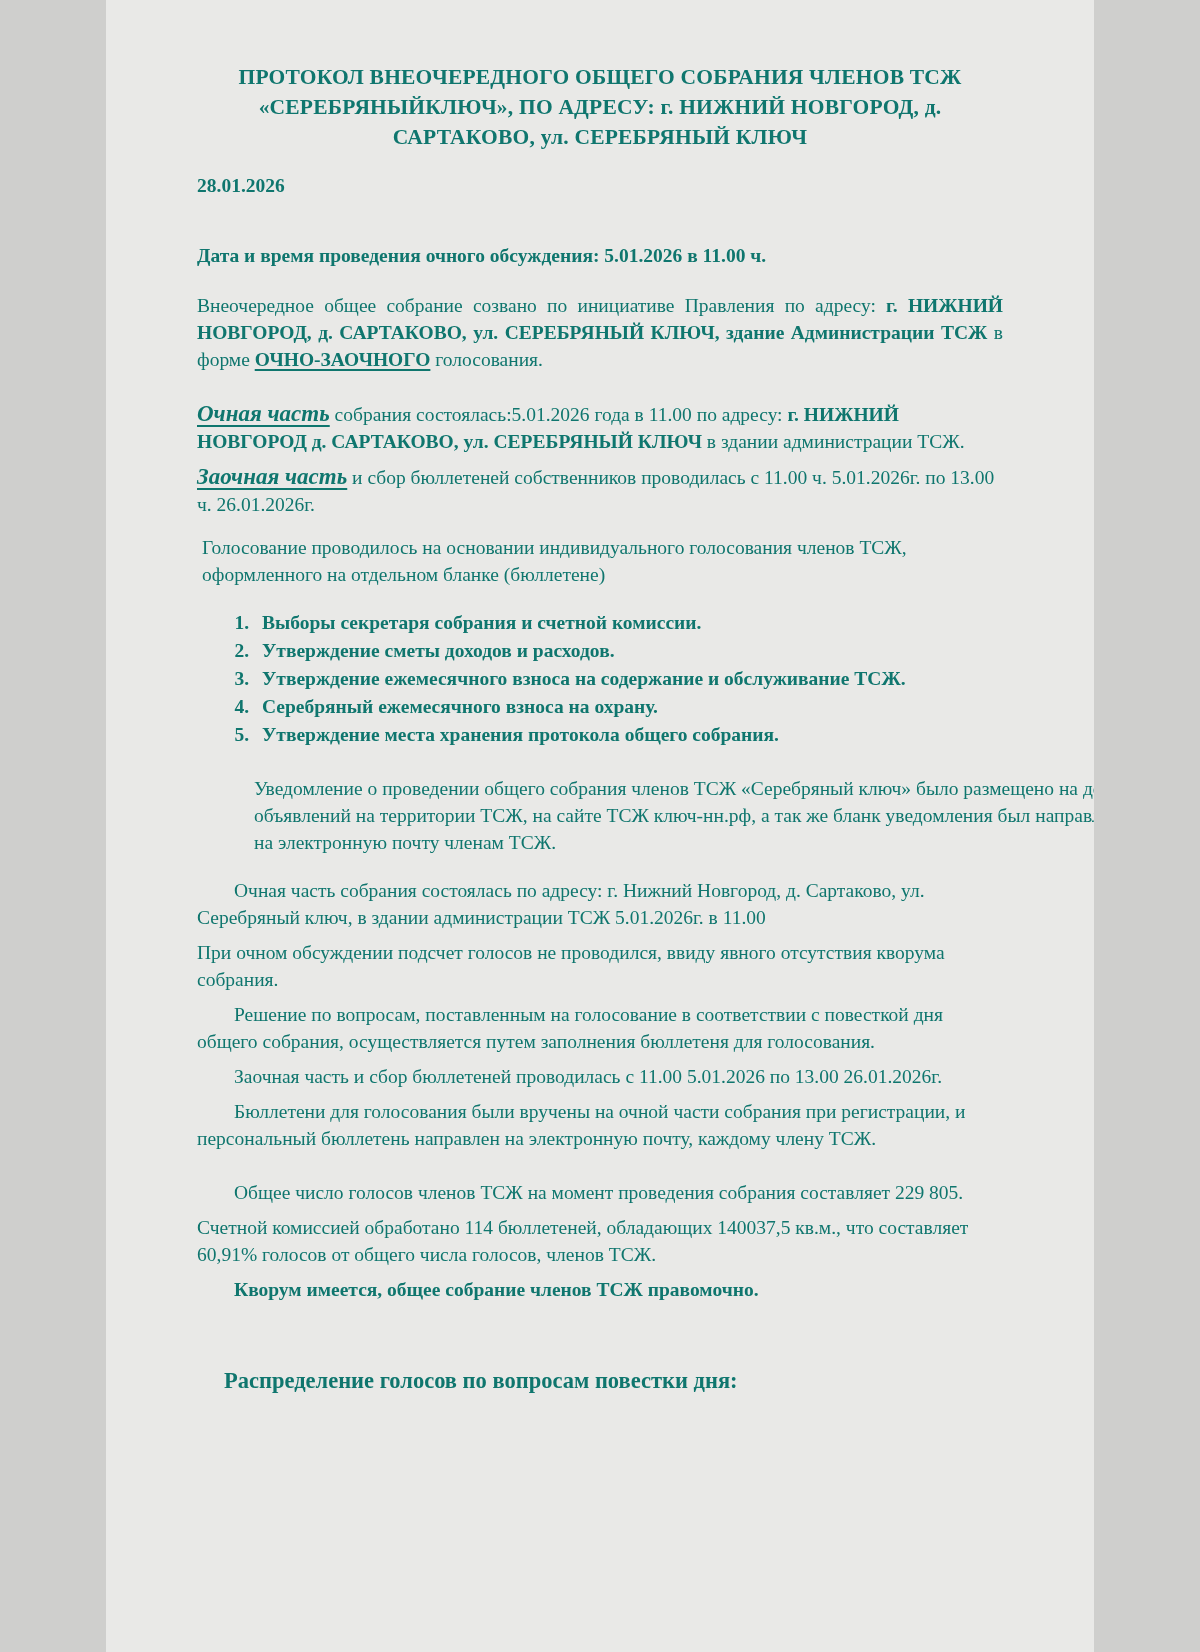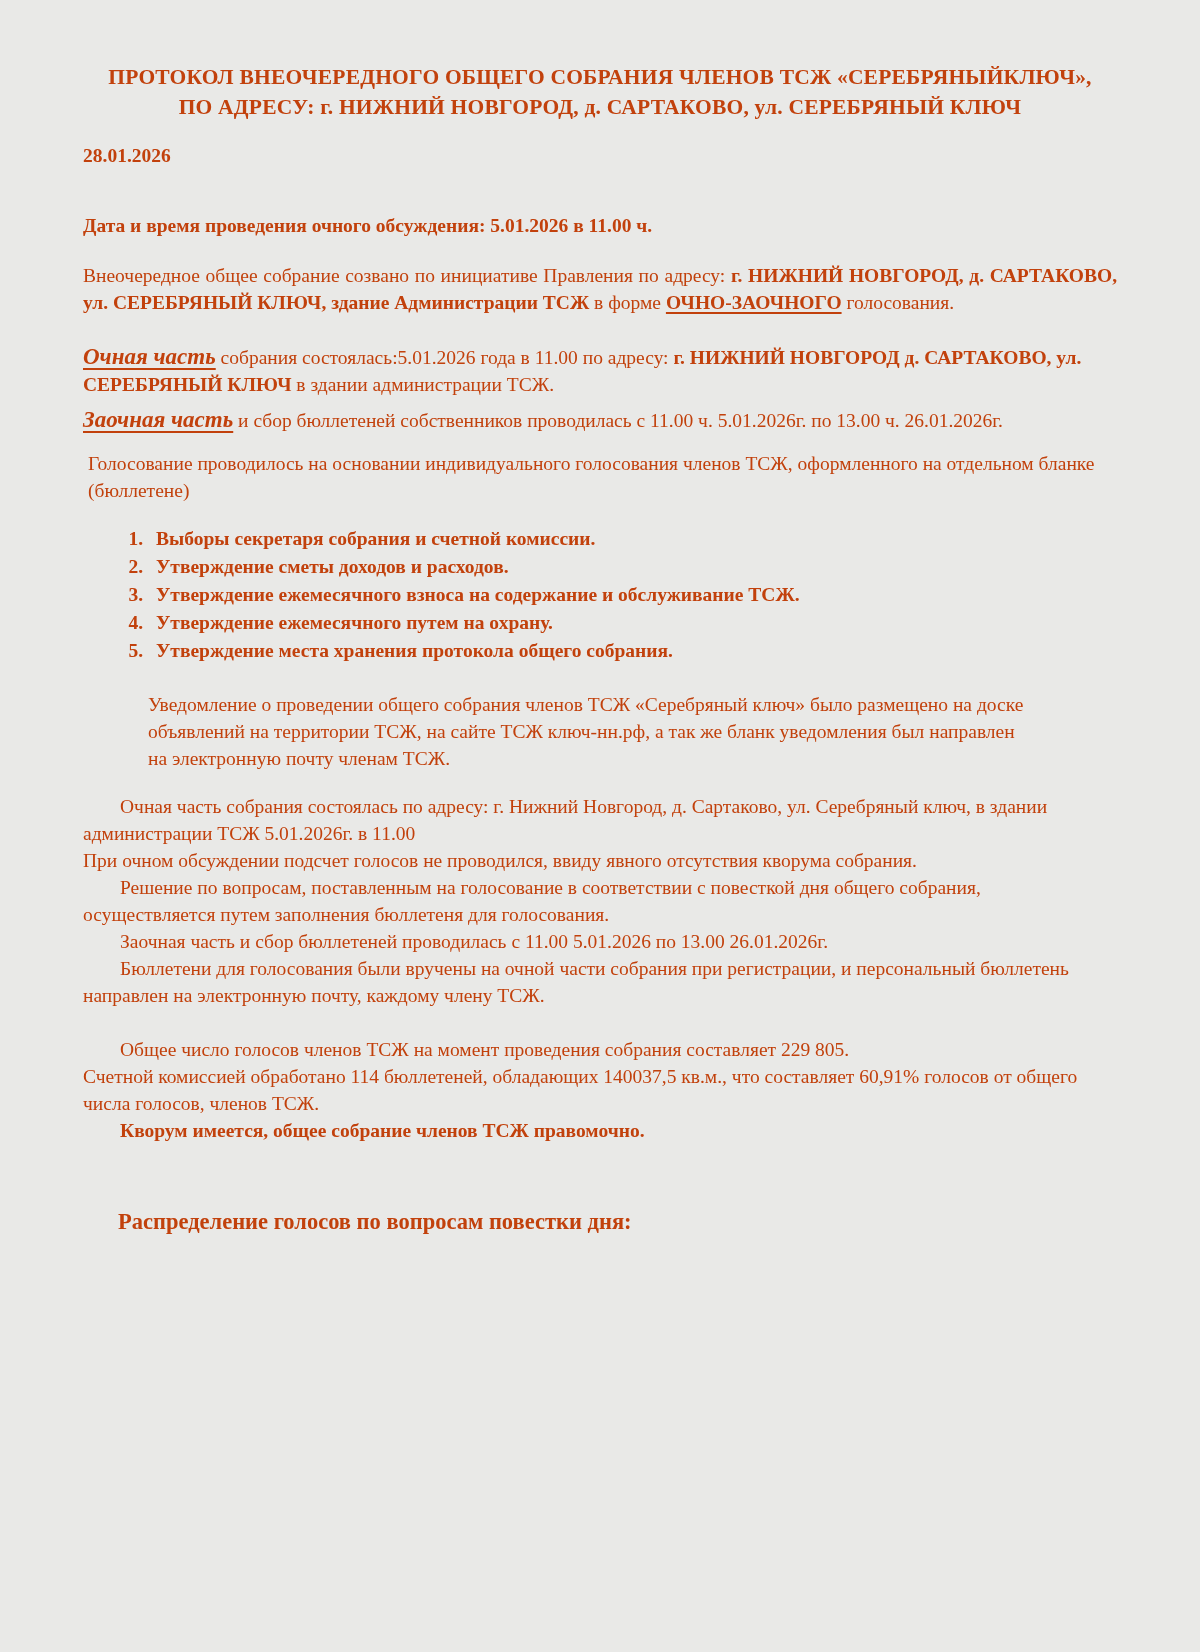--- a/index.html
+++ b/index.html
@@ -1,38 +1,38 @@
 <!DOCTYPE html>
 <html lang="ru"><head>
 <meta charset="utf-8">
 <style>
   html,body{margin:0;padding:0;background:#cfcfcd;}
   .page{
     position:relative;
-    width:1200px;
+    width:988px;
     height:1652px;
     margin:0 auto;
     background:#e9e9e7;
-    color:#c2410c;
+    color:#0f766e;
     font-family:"Liberation Serif","DejaVu Serif",serif;
     font-size:19.5px;
     line-height:27px;
     box-sizing:border-box;
     padding:62px 83px 0 83px;
     overflow:hidden;
   }
   .title{
     font-size:21.5px;
     line-height:30px;
     font-weight:bold;
     text-align:center;
     margin:0 10px 20px 10px;
     letter-spacing:.2px;
   }
-  p{margin:0;}
+  p{margin:8px;}
   .b{font-weight:bold;}
   .date-line{font-weight:bold;margin-bottom:43px;}
   .p1{font-weight:bold;margin-bottom:25px;}
   .p2{font-weight:bold;margin-bottom:23px;}
   .p3{font-weight:bold;margin-bottom:28px;}
   .p4{text-align:justify;margin-bottom:27px;}
   .part-label{
     font-weight:bold;
     font-style:italic;
     font-size:23px;
@@ -91,21 +91,21 @@
 
   <p class="zaochnaya"><span class="part-label">Заочная часть</span><span>  и сбор бюллетеней собственников  проводилась с 11.00 ч.   5.01.2026г.  по 13.00 ч. 26.01.2026г.</span></p>
 
   <p class="golosovanie">Голосование проводилось на основании индивидуального голосования  членов ТСЖ, оформленного на отдельном бланке (бюллетене)</p>
 
 
   <ol class="agenda">
     <li>Выборы секретаря собрания и счетной комиссии.</li>
     <li>Утверждение сметы доходов и расходов.</li>
     <li>Утверждение ежемесячного взноса на содержание и обслуживание ТСЖ.</li>
-    <li>Утверждение ежемесячного путем на охрану.</li>
+    <li>Серебряный ежемесячного взноса на охрану.</li>
     <li>Утверждение места хранения протокола общего собрания.</li>
   </ol>
 
   <p class="notification">Уведомление о проведении общего собрания членов ТСЖ «Серебряный ключ» было размещено на доске объявлений на территории ТСЖ, на сайте ТСЖ ключ-нн.рф, а так же бланк уведомления был направлен на электронную почту членам ТСЖ.</p>
 
   <p class="ind">Очная часть собрания состоялась по адресу: г. Нижний Новгород, д. Сартаково, ул. Серебряный ключ, в здании администрации ТСЖ 5.01.2026г. в 11.00</p>
   <p>При очном обсуждении подсчет голосов не проводился, ввиду явного отсутствия кворума собрания.</p>
   <p class="ind">Решение по вопросам, поставленным на голосование в соответствии с повесткой дня общего собрания, осуществляется путем заполнения бюллетеня для голосования.</p>
   <p class="ind">Заочная часть и сбор бюллетеней проводилась с 11.00 5.01.2026 по 13.00 26.01.2026г.</p>
   <p class="ind gap27">Бюллетени для голосования были вручены на очной части собрания при регистрации, и персональный бюллетень направлен на электронную почту, каждому   члену ТСЖ.</p>

